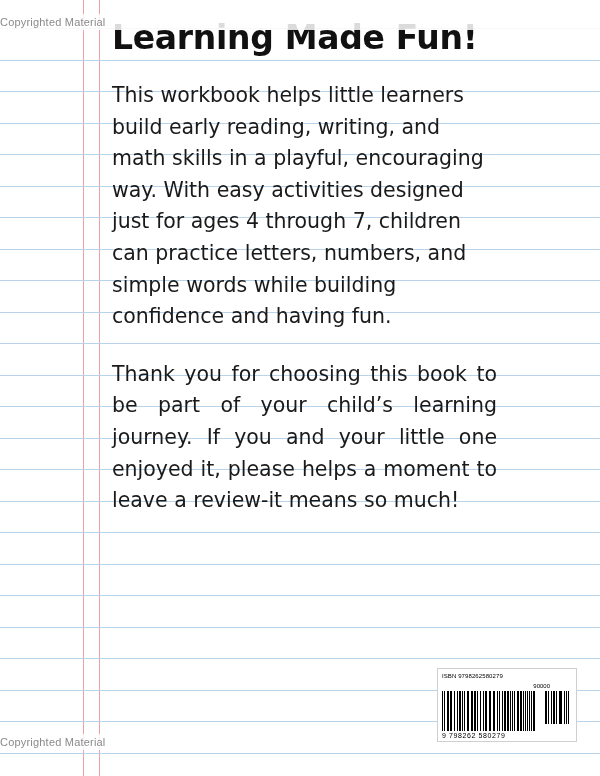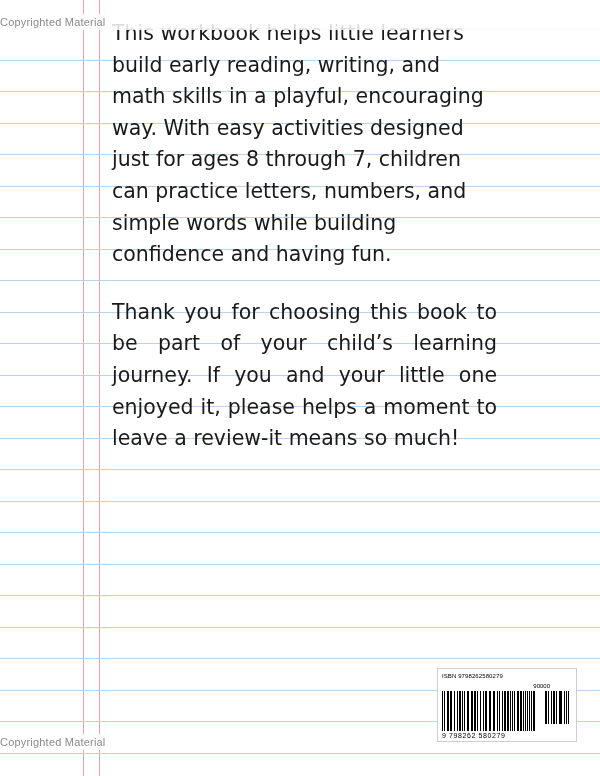--- a/index.html
+++ b/index.html
@@ -184,21 +184,22 @@
       <div class="rule-line" style="top: 721px; background: rgb(185, 212, 234);"></div>
       <div class="rule-line" style="top: 753px; background: rgb(185, 212, 234);"></div>
     </div>
 
   <div class="margin-line left-a"></div>
   <div class="margin-line left-b"></div>
 
   <div class="watermark top">Copyrighted Material</div>
 
   <div class="content">
-    <p class="para">This workbook helps little learners build early reading, writing, and math skills in a playful, encouraging way. With easy activities designed just for ages 8 through 7, children can practice letters, numbers, and simple words while building confidence and having fun.</p>
+    <h1 class="title">Learning Made Fun!</h1>
+    <p class="para">This workbook helps little learners build early reading, writing, and math skills in a playful, encouraging way. With easy activities designed just for ages 4 through 7, children can practice letters, numbers, and simple words while building confidence and having fun.</p>
     <p class="para justified">Thank you for choosing this book to be part of your child’s learning journey. If you and your little one enjoyed it, please helps a moment to leave a review-it means so much!</p>
   </div>
 
   <div class="barcode-block">
     <div class="isbn-label">ISBN 9798262580279</div>
     <div class="ninezero">90000</div>
     <div class="bars-row">
       <div class="bars-main" id="bars-main">
           <div class="bar" style="width:1px"></div>
           <div class="gap" style="width:1px"></div>

